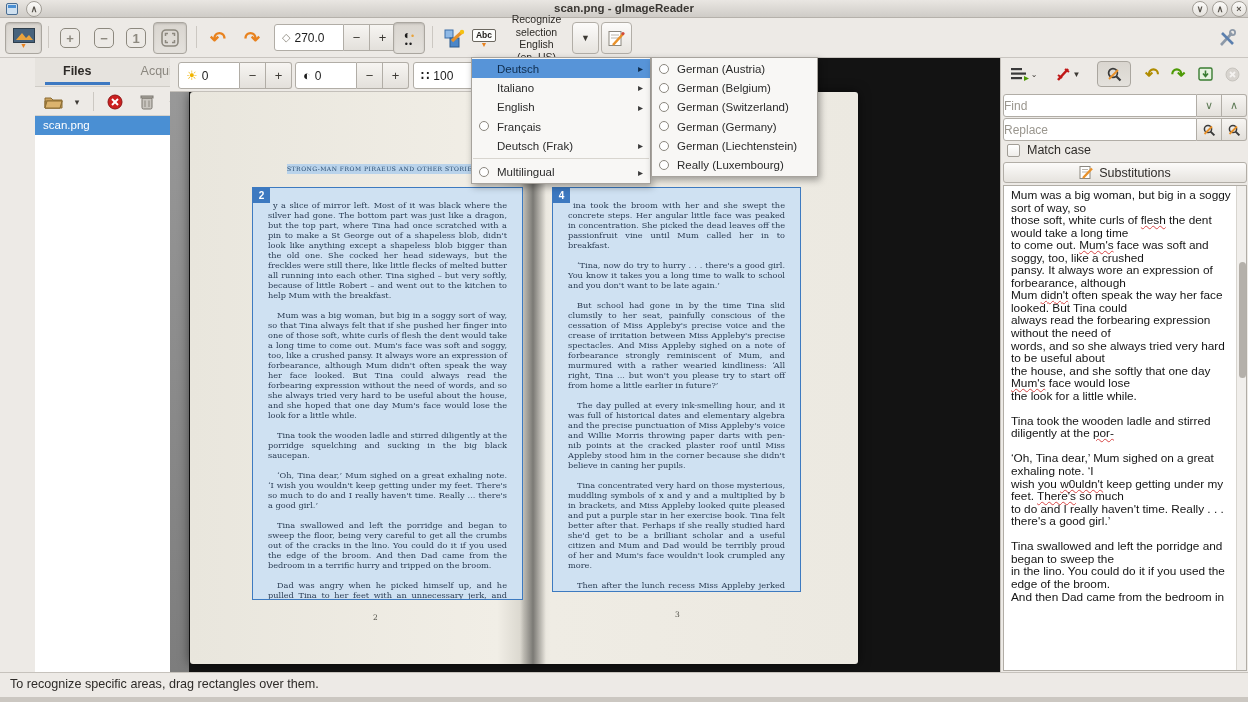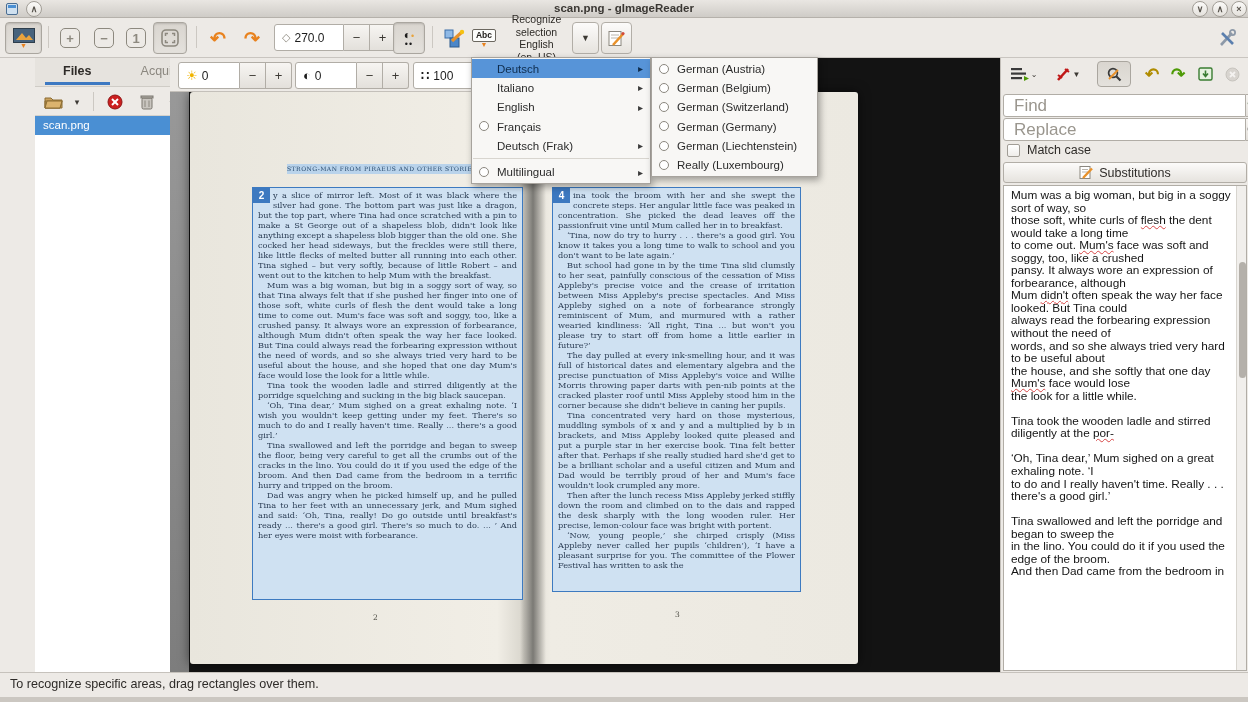--- a/index.html
+++ b/index.html
@@ -65,21 +65,21 @@
     background:#b9d3eb; color:#26496d; font-family:"DejaVu Serif",serif; font-size:6px;
     letter-spacing:.5px; text-align:center; line-height:10px; white-space:nowrap; overflow:hidden; }
   .sel-rect { position:absolute; background:#cfe1f2; border:1px solid #3d7ac0;
     font-family:"DejaVu Serif",serif; font-size:8.2px; line-height:10px; color:#2c3e55;
     text-align:justify; padding:2px 5px; overflow:hidden; }
   #sel-left { left:62px; top:95px; width:271px; height:413px; }
   #sel-right { left:362px; top:95px; width:249px; height:405px; }
   .sel-badge { float:left; width:17px; height:15px; margin:-2px 3px 0 -5px; background:#3d79c0;
     color:#fff; font-family:"Liberation Sans",sans-serif; font-size:10px; font-weight:bold;
     text-align:center; line-height:15px; }
-  .sel-rect p { margin:0; text-indent:9px; }
+  .sel-rect p { margin:10px; text-indent:9px; }
   .sel-rect p.first { text-indent:0; }
   .pagenum { position:absolute; font-family:"DejaVu Serif",serif; font-size:7.5px; color:#4a4a42; }
   #pagenum-left { left:183px; top:521px; }
   #pagenum-right { left:485px; top:518px; }
 
   
   #controls-bar { position:absolute; left:170px; top:58px; width:536px; height:34px;
     background:#edeae6; border-bottom:1px solid #c4c0ba; border-right:1px solid #c4c0ba; }
   #controls-bar .spin { top:4px; }
   .cicon { font-size:13px; }
@@ -99,21 +99,21 @@
   .menu-sep { height:1px; background:#d8d5cf; margin:3px 1px; }
 
   
   #right-panel { position:absolute; left:1000px; top:58px; width:248px; height:614px; background:#edeae6; border-left:1px solid #c2beb8; }
   #rtoolbar { position:absolute; left:0; top:0; width:100%; height:33px; }
   .rbtn { position:absolute; top:3px; height:26px; display:flex; align-items:center; justify-content:center; gap:2px; }
   .rbtn.pressed { border:1px solid #aaa69f; background:linear-gradient(#d9d5cf,#e4e1dc); border-radius:4px; }
   .chev { font-size:8px; color:#3c3934; }
   .findrow { position:absolute; left:2px; width:244px; height:23px; display:flex; }
   .findrow input { flex:1; height:23px; border:1px solid #b1ada6; border-radius:3px 0 0 3px;
-    background:#fff; font-family:"Liberation Sans",sans-serif; font-size:17px; padding:0 10px; color:#1c1c1c; }
+    background:#fff; font-family:"Liberation Sans",sans-serif; font-size:12px; padding:0 0; color:#1c1c1c; }
   .findrow input::placeholder { color:#9a968e; }
   .fbtn { width:25px; height:23px; border:1px solid #b1ada6; border-left:none;
     background:linear-gradient(#f7f5f2,#e3e0db); display:flex; align-items:center; justify-content:center;
     font-size:11px; color:#5d7a55; }
   .fbtn:last-child { border-radius:0 3px 3px 0; }
   #match-case-row { position:absolute; left:6px; top:85px; display:flex; align-items:center; gap:7px;
     font-size:12.5px; color:#2e2b28; }
   #match-case-box { width:13px; height:13px; border:1px solid #a19d96; background:linear-gradient(#fff,#efedea); border-radius:2px; }
   #substitutions-btn { position:absolute; left:2px; top:104px; width:244px; height:21px;
     border:1px solid #b2aea7; border-radius:3px; background:linear-gradient(#fcfbfa,#e6e3de);
@@ -525,20 +525,21 @@
           <div class="oline"><span>pansy. It always wore an expression of forbearance, although</span></div>
           <div class="oline"><span>Mum </span><span class="misspell">didn't</span><span> often speak the way her face looked. But Tina could</span></div>
           <div class="oline"><span>always read the forbearing expression without the need of</span></div>
           <div class="oline"><span>words, and so she always tried very hard to be useful about</span></div>
           <div class="oline"><span>the house, and she softly that one day </span><span class="misspell">Mum's</span><span> face would lose</span></div>
           <div class="oline"><span>the look for a little while.</span></div>
           <div class="oline">&nbsp;</div>
           <div class="oline"><span>Tina took the wooden ladle and stirred diligently at the </span><span class="misspell">por-</span></div>
           <div class="oline">&nbsp;</div>
           <div class="oline"><span>‘Oh, Tina dear,’ Mum sighed on a great exhaling note. ‘I</span></div>
+          <div class="oline"><span>wish you </span><span class="misspell">w0uldn't</span><span> keep getting under my feet. </span><span class="misspell">There's</span><span> so much</span></div>
           <div class="oline"><span>to do and I really haven't time. Really . . . </span></div>
           <div class="oline"><span>there's a good girl.’</span></div>
           <div class="oline">&nbsp;</div>
           <div class="oline"><span>Tina swallowed and left the porridge and began to sweep the</span></div>
           <div class="oline"><span>in the lino. You could do it if you used the edge of the broom.</span></div>
           <div class="oline"><span>And then Dad came from the bedroom in</span></div>
         </div>
       <div id="output-scrollbar">
         <div id="output-thumb"></div>
       </div>

